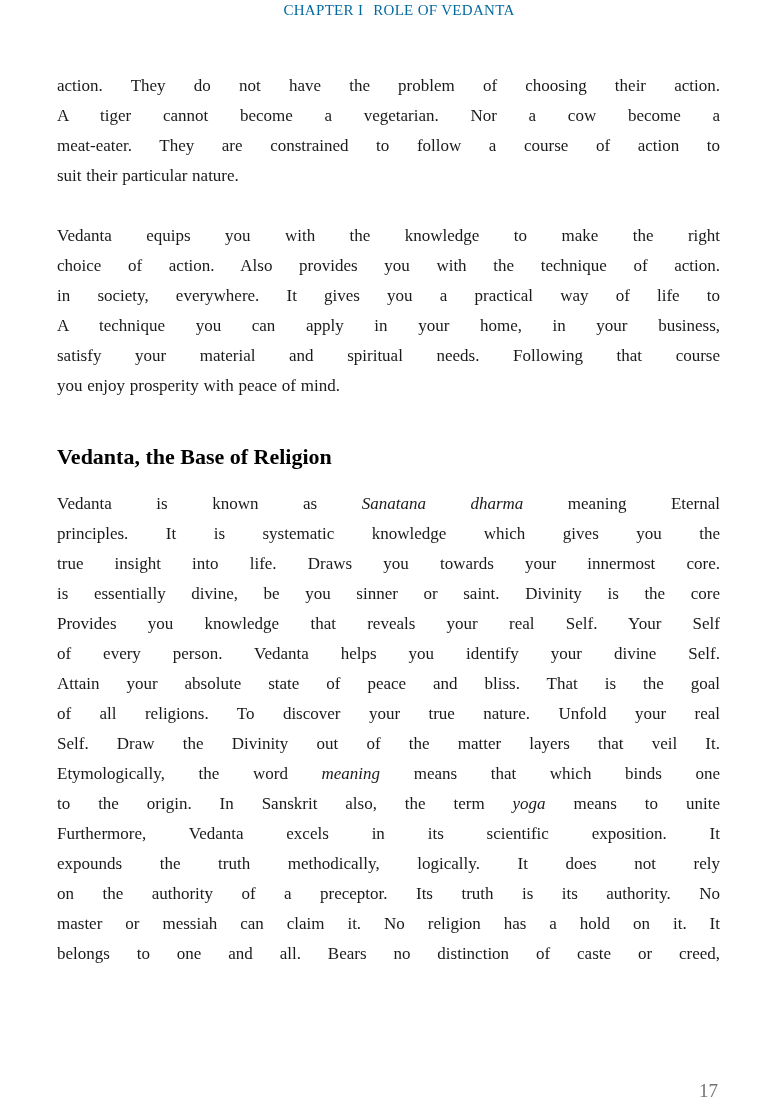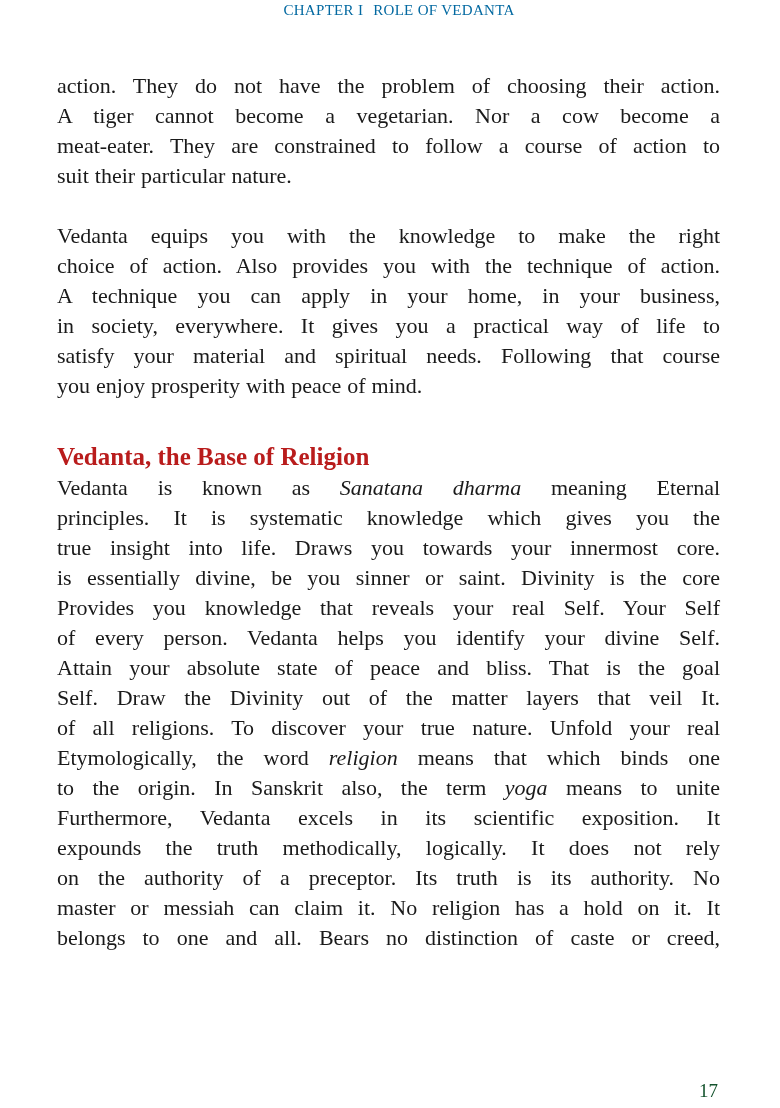--- a/index.html
+++ b/index.html
@@ -30,54 +30,54 @@
       width: 10px;
     }
     .content {
       position: absolute;
       left: 57px;
       top: 71px;
       width: 663px;
     }
     .para {
       margin: 0;
-      font-size: 22px;
+      font-size: 17px;
       line-height: 30px;
       text-align: justify;
       text-align-last: left;
       word-spacing: 0.5px;
     }
     .para .line {
       display: block;
       text-align: justify;
       text-align-last: justify;
       white-space: nowrap;
     }
     .para .line.last {
       text-align-last: left;
     }
     .para em {
       font-style: italic;
     }
     .gap-1 { margin-top: 30px; }
     .heading {
       margin: 40px 0 0 0;
-      font-size: 25px;
+      font-size: 22px;
       font-weight: bold;
       line-height: 32px;
-      color: #b91c1c;
+      color: #000000;
     }
-    .gap-h { margin-top: 0; }
+    .gap-h { margin-top: 16px; }
     .gap-2 { }
     .page-number {
       position: absolute;
       right: 62px;
       top: 1080px;
       font-size: 19px;
-      color: #14532d;
+      color: #737373;
     }
   </style>
 </head>
 <body>
 
 <div class="running-head">
   <span>CHAPTER I</span><span class="sep"></span><span>ROLE OF VEDANTA</span>
 </div>
 
 <div class="content">
@@ -85,39 +85,39 @@
   <p class="para">
     <span class="line">action. They do not have the problem of choosing their action.</span>
     <span class="line">A tiger cannot become a vegetarian. Nor a cow become a</span>
     <span class="line">meat-eater. They are constrained to follow a course of action to</span>
     <span class="line last">suit their particular nature.</span>
   </p>
 
   <p class="para gap-1">
     <span class="line">Vedanta equips you with the knowledge to make the right</span>
     <span class="line">choice of action. Also provides you with the technique of action.</span>
+    <span class="line">in society, everywhere. It gives you a practical way of life to</span>
     <span class="line">A technique you can apply in your home, in your business,</span>
-    <span class="line">in society, everywhere. It gives you a practical way of life to</span>
     <span class="line">satisfy your material and spiritual needs. Following that course</span>
     <span class="line last">you enjoy prosperity with peace of mind.</span>
   </p>
 
   <h2 class="heading">Vedanta, the Base of Religion</h2>
 
   <p class="para gap-h">
     <span class="line"><span>Vedanta is known as </span><em>Sanatana dharma</em><span> meaning Eternal</span></span>
     <span class="line">principles. It is systematic knowledge which gives you the</span>
     <span class="line">true insight into life. Draws you towards your innermost core.</span>
     <span class="line">is essentially divine, be you sinner or saint. Divinity is the core</span>
     <span class="line">Provides you knowledge that reveals your real Self. Your Self</span>
     <span class="line">of every person. Vedanta helps you identify your divine Self.</span>
     <span class="line">Attain your absolute state of peace and bliss. That is the goal</span>
+    <span class="line">of all religions. To discover your true nature. Unfold your real</span>
     <span class="line">Self. Draw the Divinity out of the matter layers that veil It.</span>
-    <span class="line">of all religions. To discover your true nature. Unfold your real</span>
-    <span class="line"><span>Etymologically, the word </span><em>religion</em><span> means that which binds one</span></span>
+    <span class="line"><span>Etymologically, the word </span><em>meaning</em><span> means that which binds one</span></span>
     <span class="line"><span>to the origin. In Sanskrit also, the term </span><em>yoga</em><span> means to unite</span></span>
   </p>
 
   <p class="para gap-2">
     <span class="line">Furthermore, Vedanta excels in its scientific exposition. It</span>
     <span class="line">expounds the truth methodically, logically. It does not rely</span>
     <span class="line">on the authority of a preceptor. Its truth is its authority. No</span>
     <span class="line">master or messiah can claim it. No religion has a hold on it. It</span>
     <span class="line">belongs to one and all. Bears no distinction of caste or creed,</span>
   </p>

